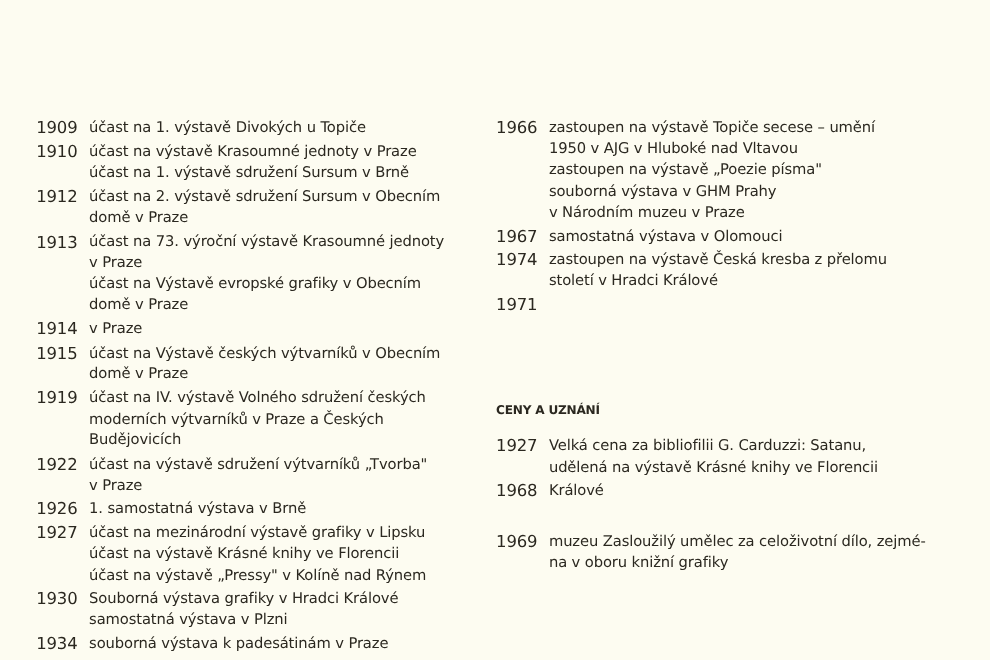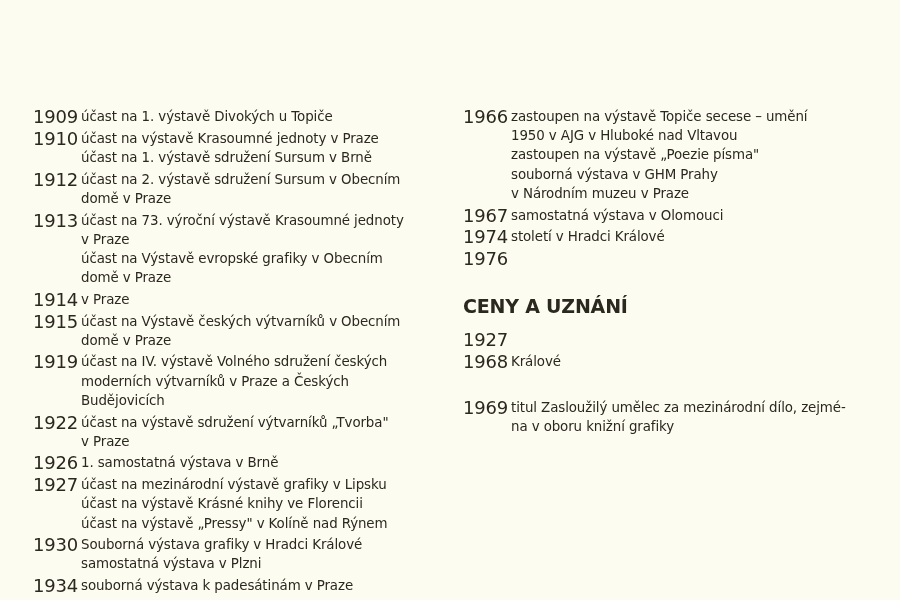--- a/index.html
+++ b/index.html
@@ -8,28 +8,28 @@
     background:#fdfcf1;
     font-family:"DejaVu Sans", sans-serif;
     color:#2b2820;
   }
   .ghost {
     position:absolute; color:#e9e6d8; font-size:13px; line-height:17px;
     white-space:nowrap; pointer-events:none;
   }
   .col { position:absolute; top:107px; }
   .col.left { left:33px; width:420px; }
-  .col.right { left:463px; width:420px; }
+  .col.right { left:451px; width:420px; }
   .entry { display:flex; margin-bottom:2.5px; }
-  .year { width:48px; flex:0 0 48px; font-size:18px; line-height:19.2px; letter-spacing:-0.2px; }
+  .year { width:48px; flex:0 0 48px; font-size:15px; line-height:19.2px; letter-spacing:-0.2px; }
   .lines { flex:1; }
   .line { font-size:13.4px; line-height:19.2px; white-space:nowrap; letter-spacing:-0.1px; }
   .heading {
-    font-weight:bold; font-size:19px; letter-spacing:-0.2px;
-    margin:29px 0 14px 0; line-height:19px;
+    font-weight:bold; font-size:11px; letter-spacing:-0.2px;
+    margin:76px 0 14px 0; line-height:19px;
   }
   .gap { height:24px; }
 </style>
 </head>
 <body>
 
 <div class="ghost" style="left:45px;top:5px;">&nbsp;</div>
 
 <div class="col left" id="leftcol">
     <div class="entry">
@@ -130,39 +130,44 @@
   </div>
     <div class="entry">
     <div class="year">1967</div>
     <div class="lines">
         <div class="line">samostatná výstava v Olomouci</div>
       </div>
   </div>
     <div class="entry">
     <div class="year">1974</div>
     <div class="lines">
+        <div class="line">zastoupen na výstavě Česká kresba z přelomu</div>
         <div class="line">století v Hradci Králové</div>
       </div>
   </div>
     <div class="entry">
-    <div class="year">1976</div>
+    <div class="year">1971</div>
   </div>
     <div class="heading">CENY A UZNÁNÍ</div>
     <div>
       <div class="entry">
     <div class="year">1927</div>
+    <div class="lines">
+          <div class="line">Velká cena za bibliofilii G. Carduzzi: Satanu,</div>
+          <div class="line">udělená na výstavě Krásné knihy ve Florencii</div>
+        </div>
   </div>
       <div class="entry">
     <div class="year">1968</div>
     <div class="lines">
           <div class="line">Králové</div>
         </div>
   </div>
       <div class="gap"></div>
       <div class="entry">
     <div class="year">1969</div>
     <div class="lines">
-          <div class="line">titul Zasloužilý umělec za mezinárodní dílo, zejmé-</div>
+          <div class="line">muzeu Zasloužilý umělec za celoživotní dílo, zejmé-</div>
           <div class="line">na v oboru knižní grafiky</div>
         </div>
   </div>
     </div>
   </div>
 
 </body></html>

